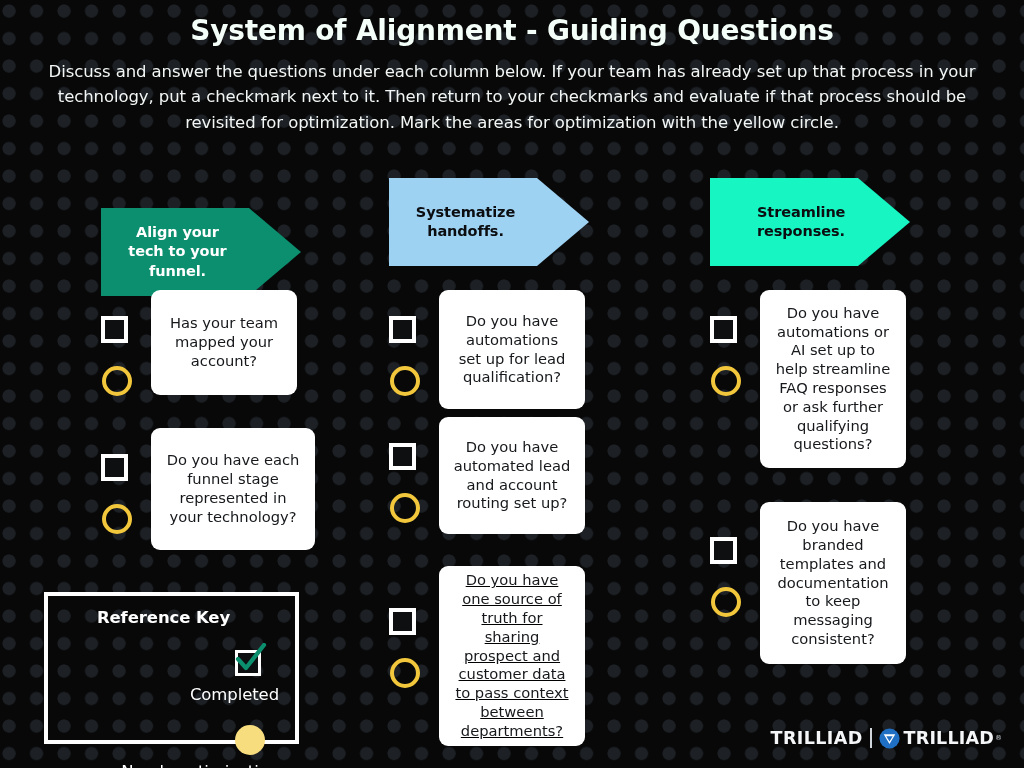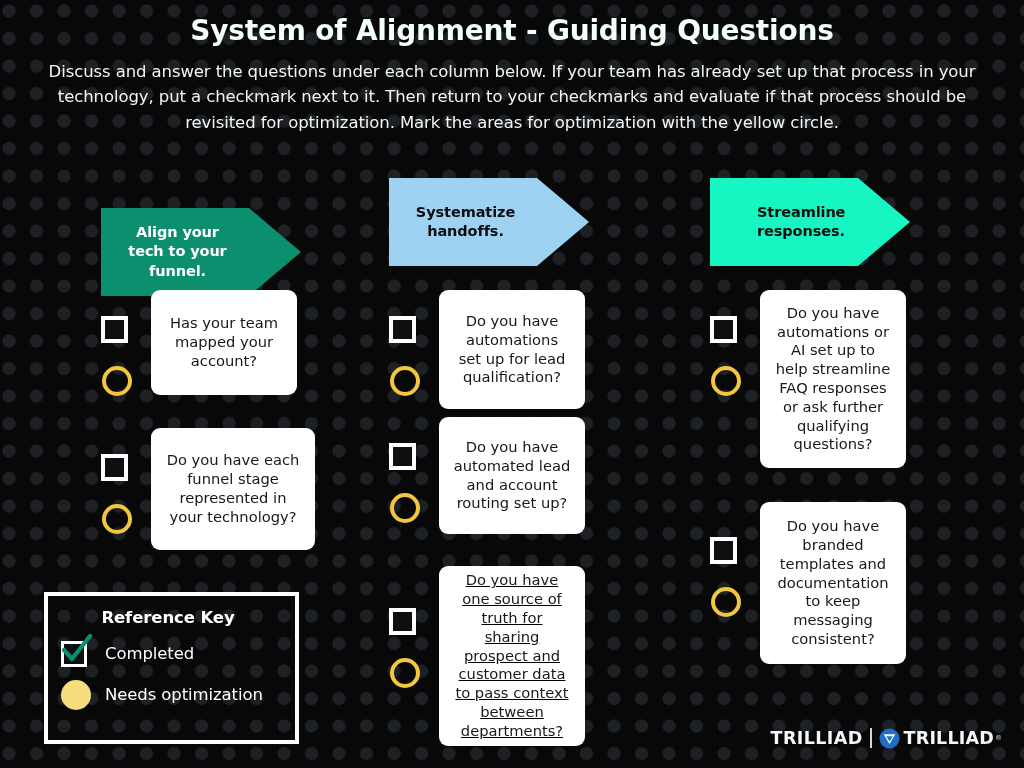--- a/index.html
+++ b/index.html
@@ -145,34 +145,35 @@
   
   #reference-key {
     position: absolute;
     left: 44px;
     top: 592px;
     width: 255px;
     height: 152px;
     border: 4px solid #ffffff;
     box-sizing: border-box;
     background: transparent;
-    padding: 12px 16px 0 9px;
+    padding: 12px 16px 0 0;
   }
   #reference-key-title {
     text-align: center;
     color: #ffffff;
     font-size: 16.5px;
     font-weight: bold;
     margin-bottom: 14px;
     letter-spacing: -0.1px;
   }
   .key-row {
     display: flex;
-    align-items: center;
+    align-items: flex-end;
     margin-bottom: 13px;
+    flex-direction: column;
   }
   .key-swatch {
     width: 44px;
     flex: 0 0 44px;
     display: flex;
     align-items: center;
     justify-content: flex-start;
     padding-left: 4px;
   }
   .key-checkbox {

